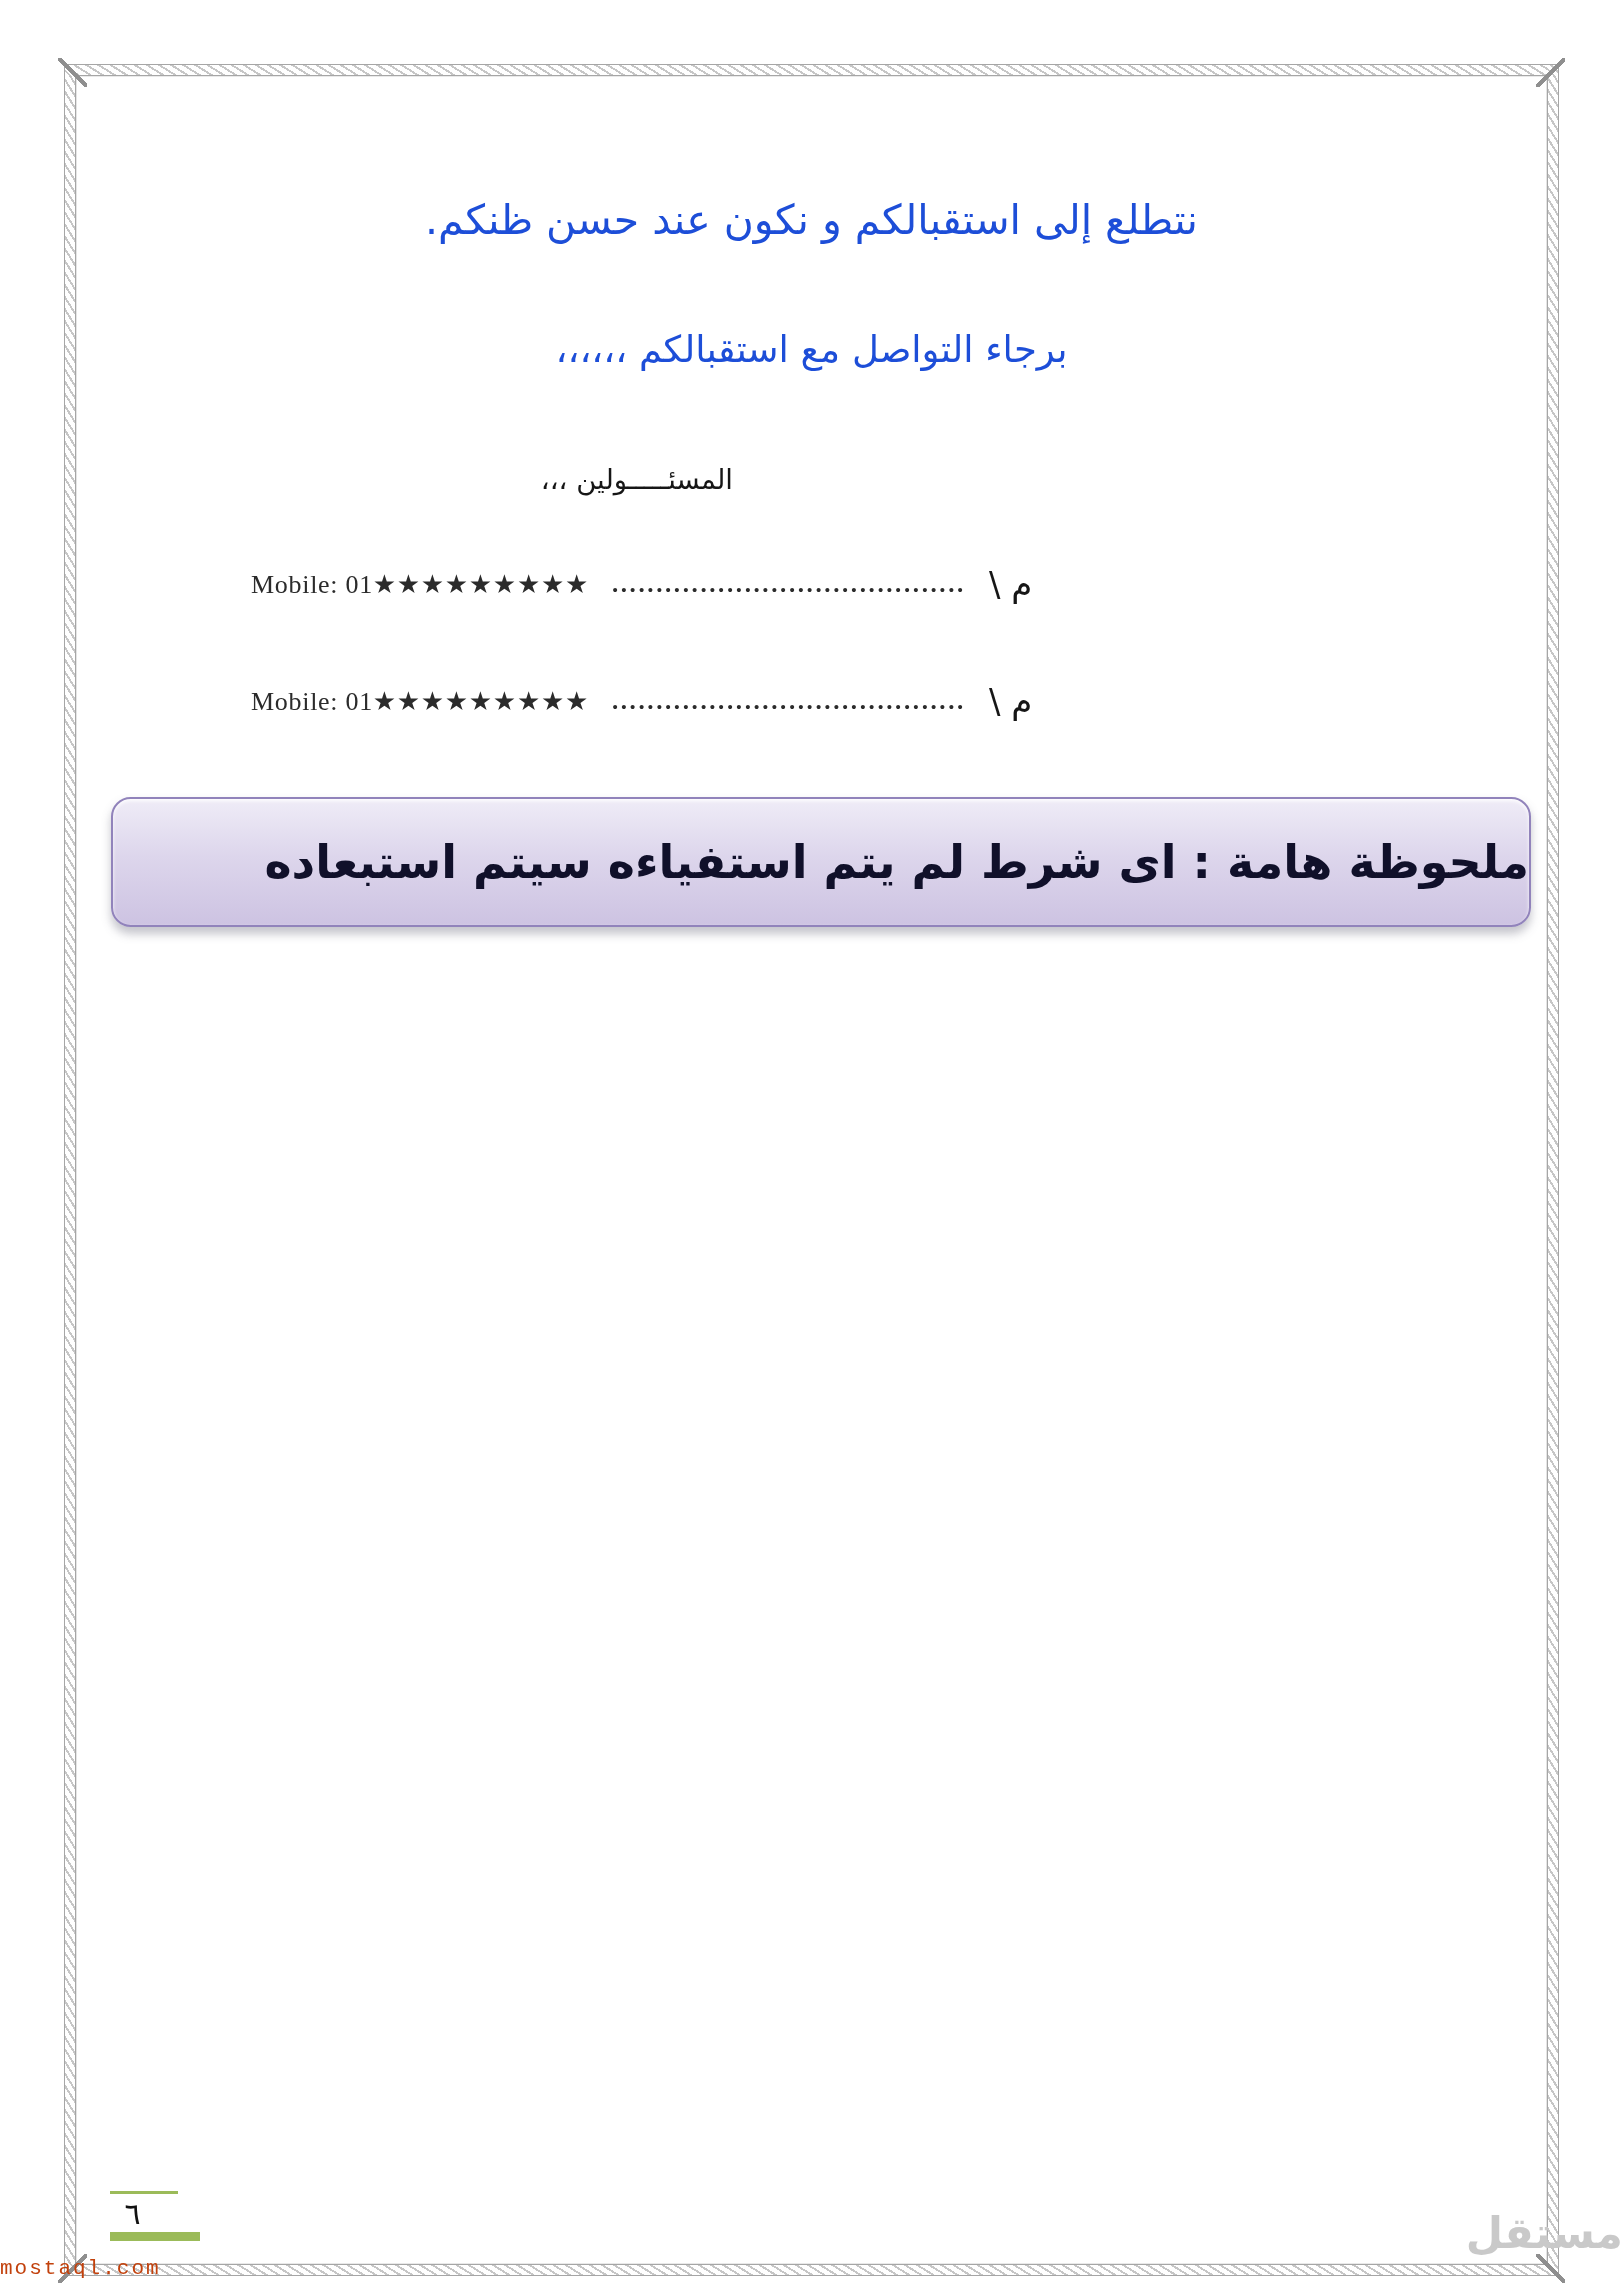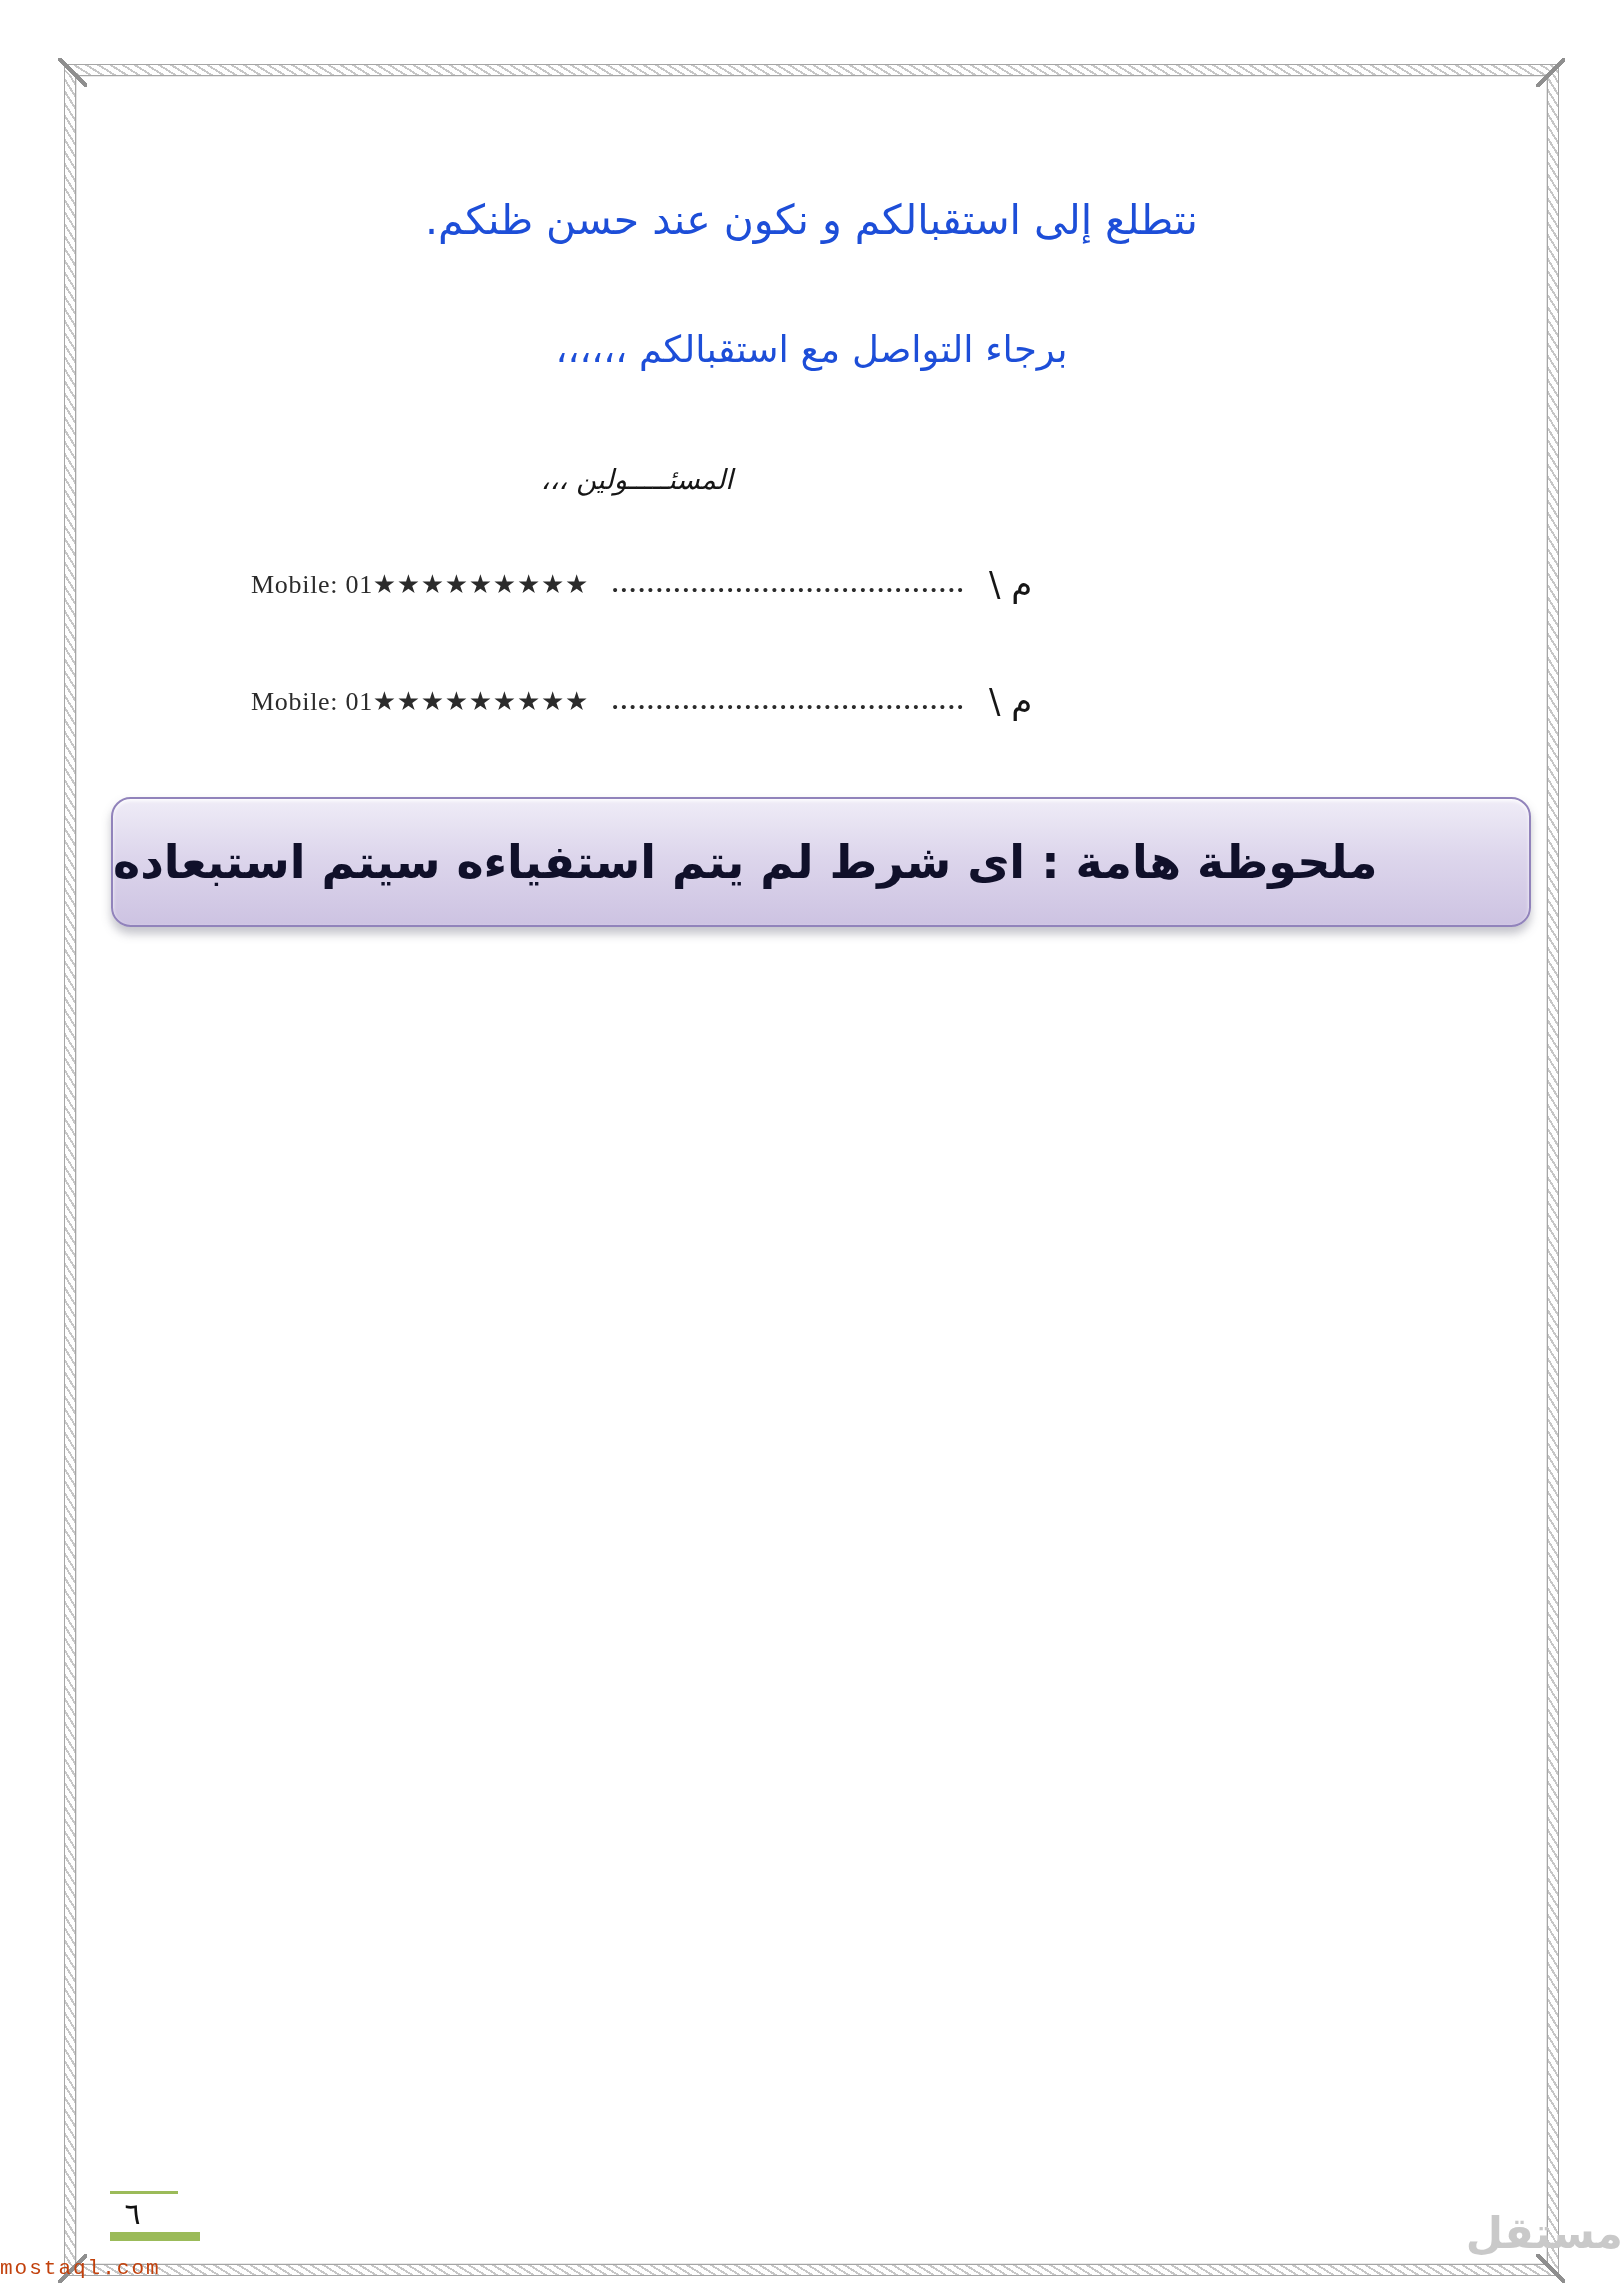--- a/index.html
+++ b/index.html
@@ -32,21 +32,21 @@
   
   .para {
     position: absolute; left: 0; width: 100%;
     direction: rtl; text-align: center;
     color: #1d4ed8;
   }
   .p1 { top: 196px; font-size: 41px; }
   .p2 { top: 328px; font-size: 37px; }
   .p3 {
     position: absolute; top: 463px; right: 890px;
-    direction: rtl; font-size: 27.5px; color: #161616; font-style: italic;
+    direction: rtl; font-size: 27.5px; color: #161616;
   }
 
   
   .contact-line {
     position: absolute; left: 251px;
     display: flex; align-items: center; gap: 23px;
     direction: ltr;
   }
   .cl1 { top: 564px; }
   .cl2 { top: 681px; }
@@ -66,21 +66,21 @@
   }
 
   
   .note-box {
     position: absolute; left: 111px; top: 797px;
     width: 1416px; height: 126px;
     border-radius: 19.6px;
     border: 2px solid #9183bb;
     background: linear-gradient(to bottom, #efecf7 0%, #ddd6ec 45%, #cdc3e2 100%);
     box-shadow: 0 6.5px 9.2px rgba(90, 90, 110, 0.35), inset 0 2px 3.9px rgba(255,255,255,0.9);
-    display: flex; align-items: center; justify-content: flex-start;
+    display: flex; align-items: center; justify-content: flex-end;
   }
   .note-text {
     direction: rtl;
     font-size: 46px; font-weight: bold;
     color: #10102a;
     letter-spacing: 0.7px;
     white-space: nowrap;
   }
 
   

